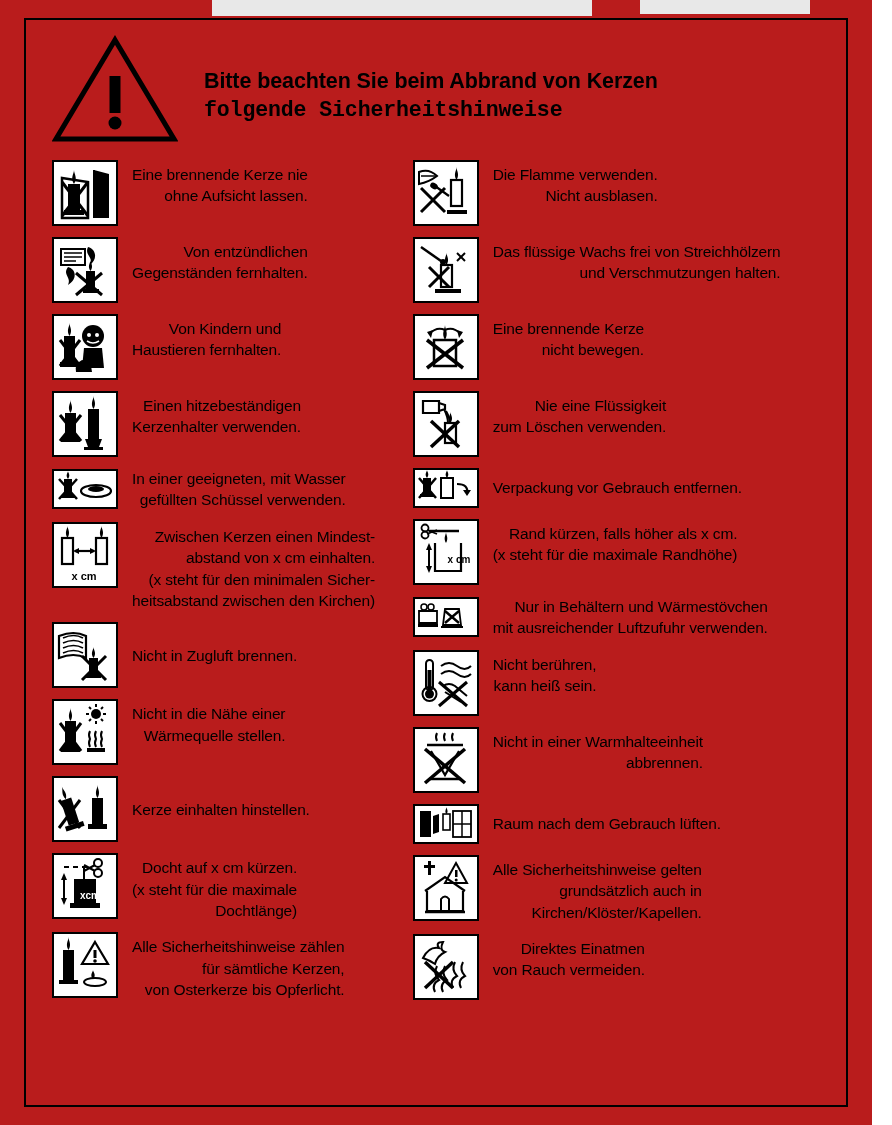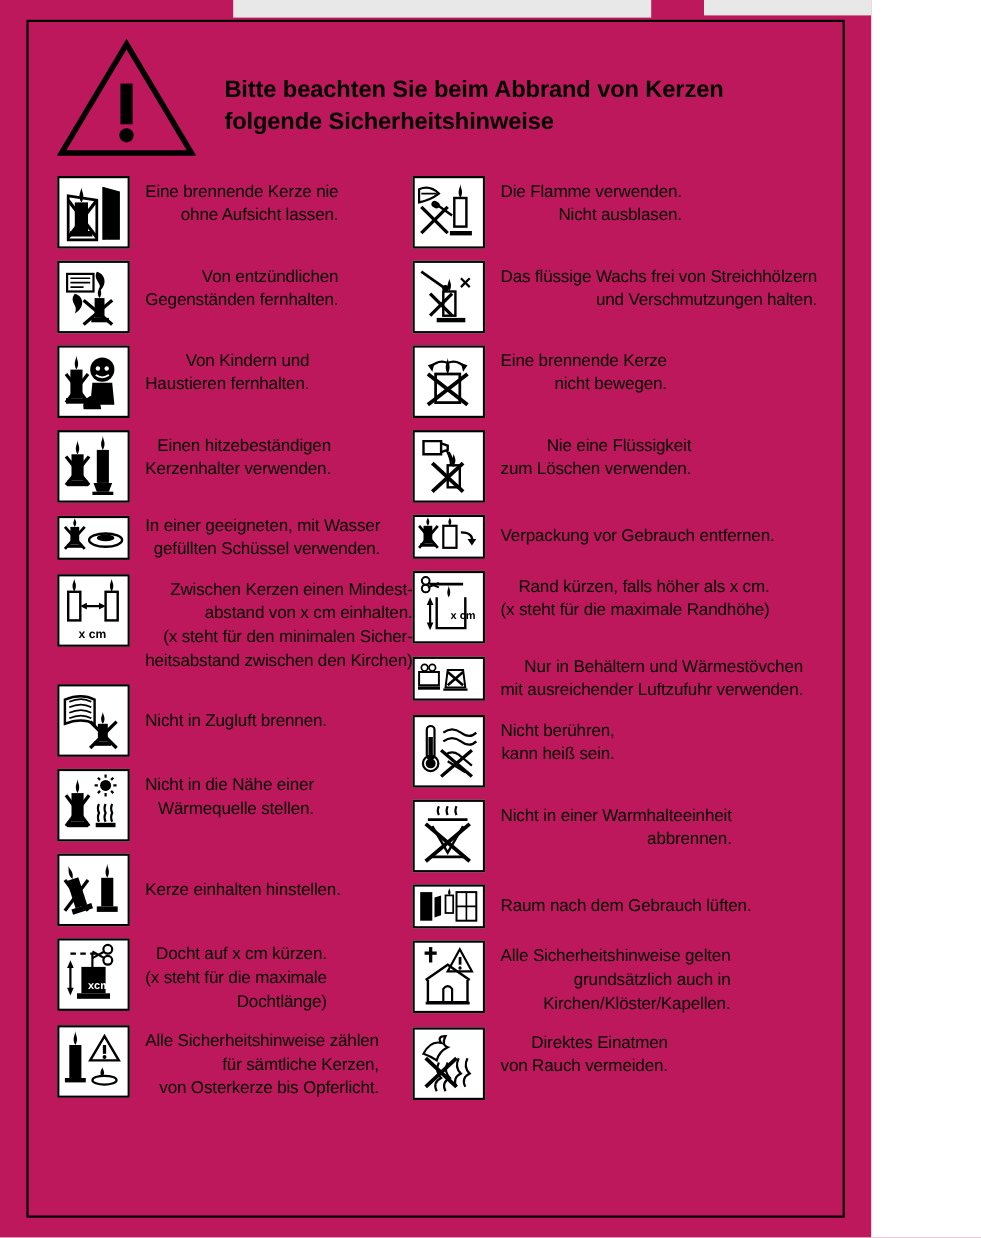--- a/index.html
+++ b/index.html
@@ -6,23 +6,23 @@
     margin: 0;
     padding: 0;
     background: #ffffff;
   }
   body {
     font-family: "Liberation Sans", sans-serif;
     color: #000000;
   }
   .page {
     position: relative;
-    width: 792px;
+    width: 872px;
     height: 1125px;
-    background: #be185d;
+    background: #b91c1c;
     box-sizing: border-box;
     overflow: hidden;
   }
   .smudge {
     position: absolute;
     background: #e8e8e8;
     top: 0;
   }
   .smudge.s1 { left: 212px; width: 380px; height: 16px; }
   .smudge.s2 { left: 640px; width: 170px; height: 14px; }
@@ -54,21 +54,21 @@
     flex: 0 0 auto;
     position: relative;
   }
   .header-text {
     font-size: 21.5px;
     font-weight: bold;
     line-height: 1.35;
     padding-top: 33px;
     letter-spacing: -0.1px;
   }
-  .header-text .l2 { display: block; }
+  .header-text .l2 { display: block; font-family: Liberation Mono, monospace; }
 
   
   .columns {
     display: flex;
     gap: 0px;
   }
   .col {
     display: flex;
     flex-direction: column;
     text-align: right;

